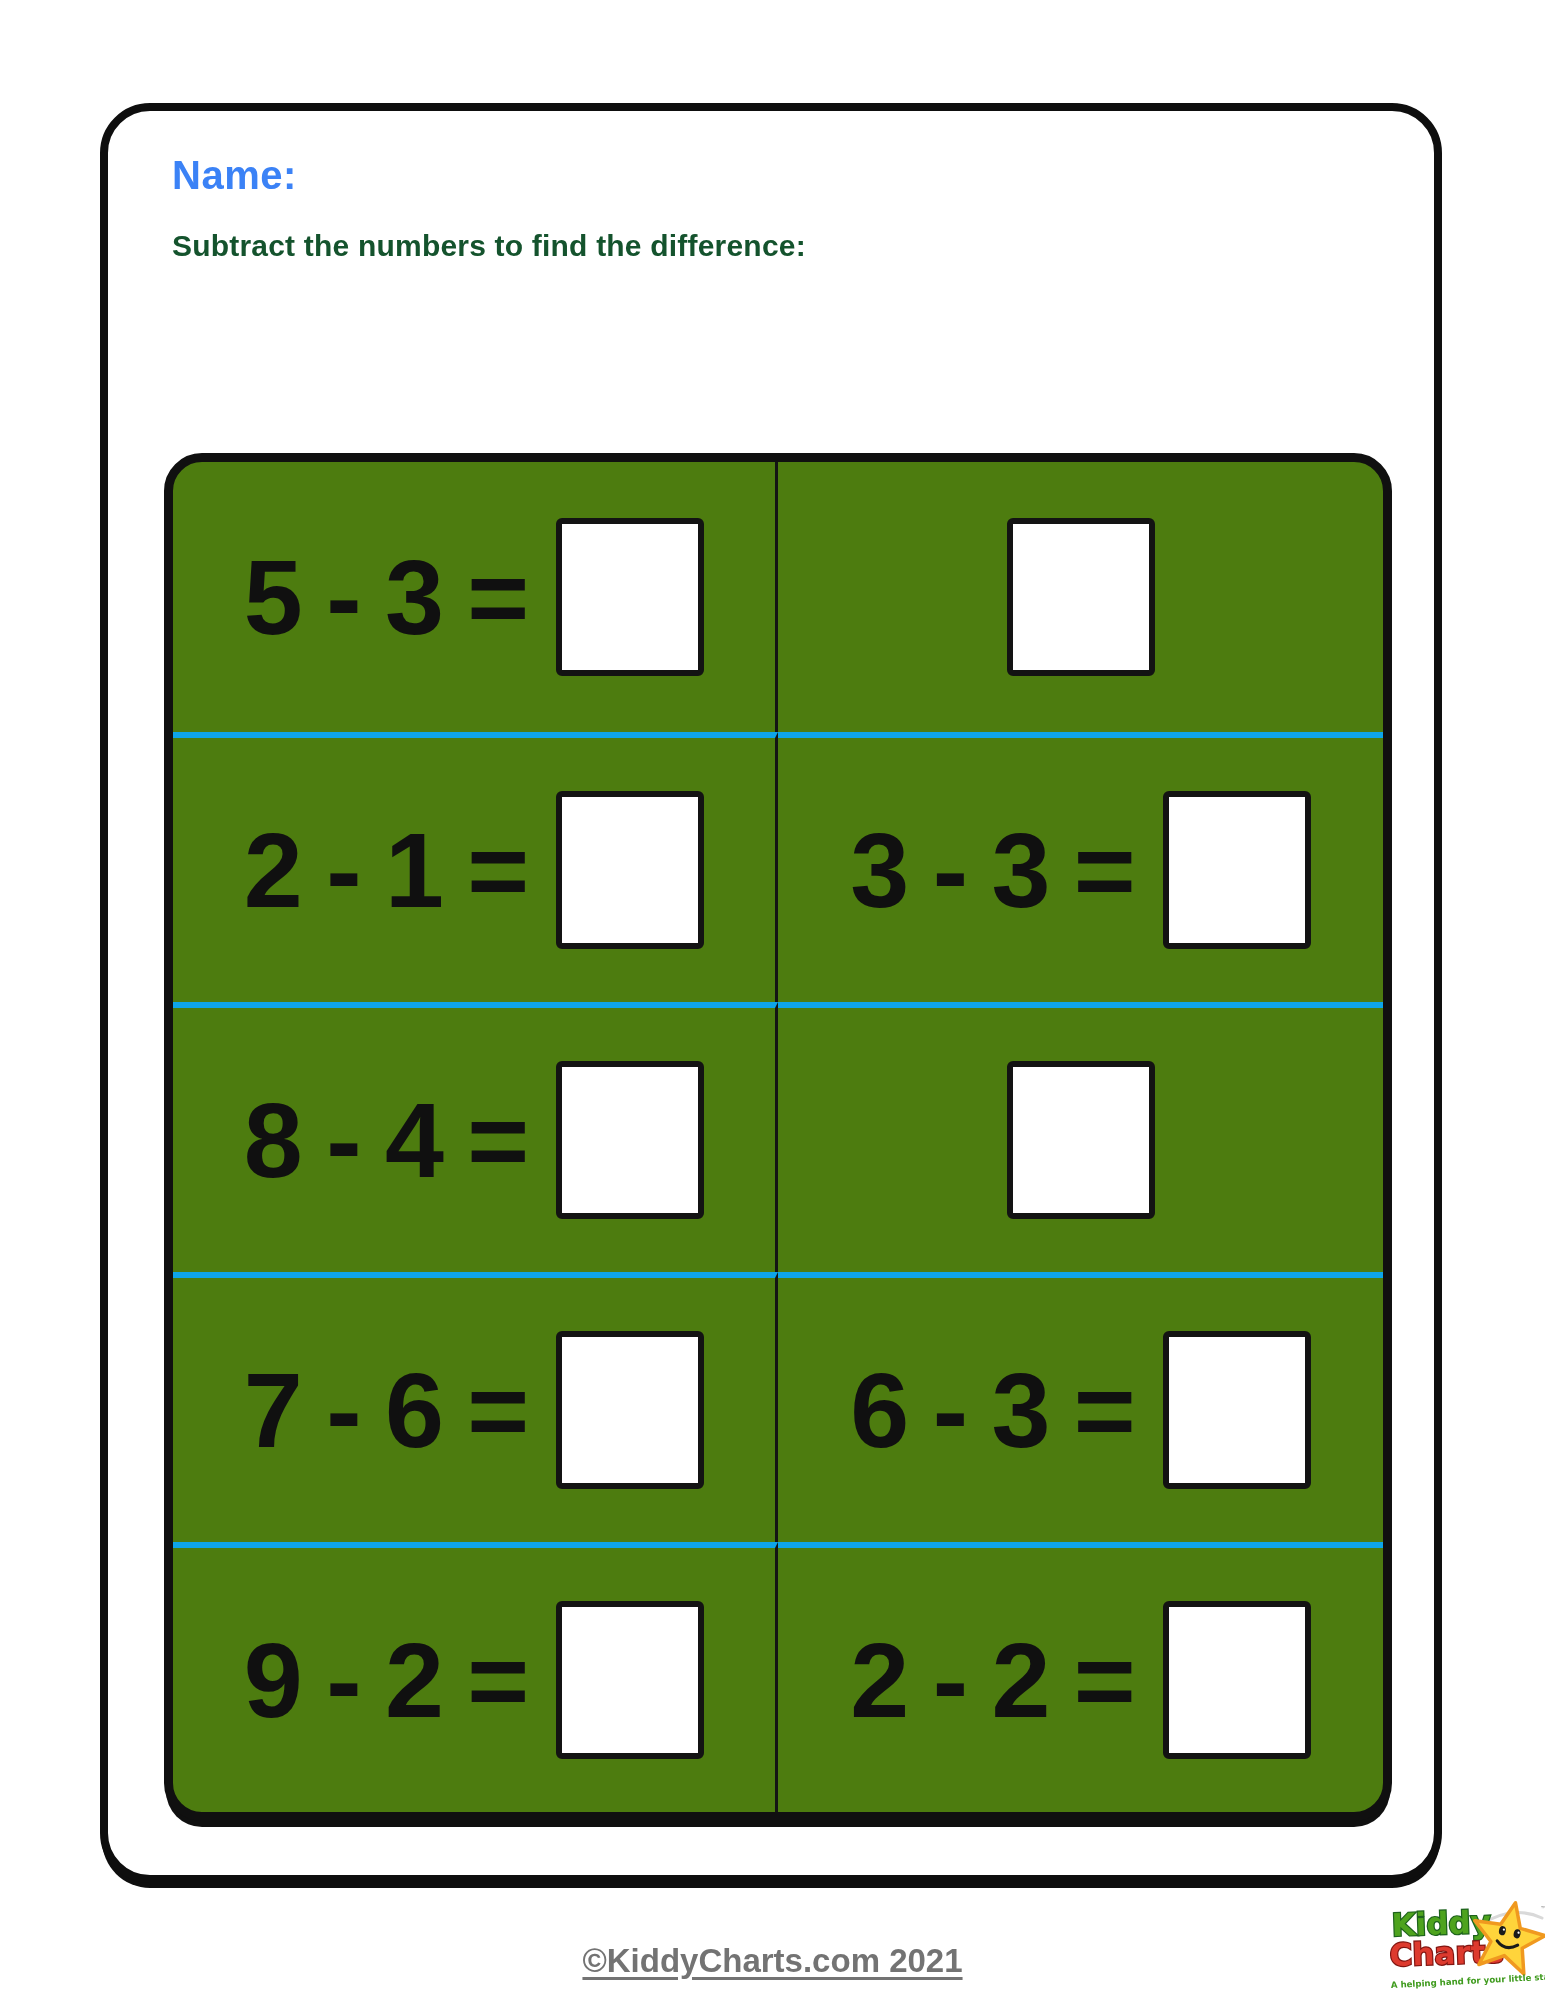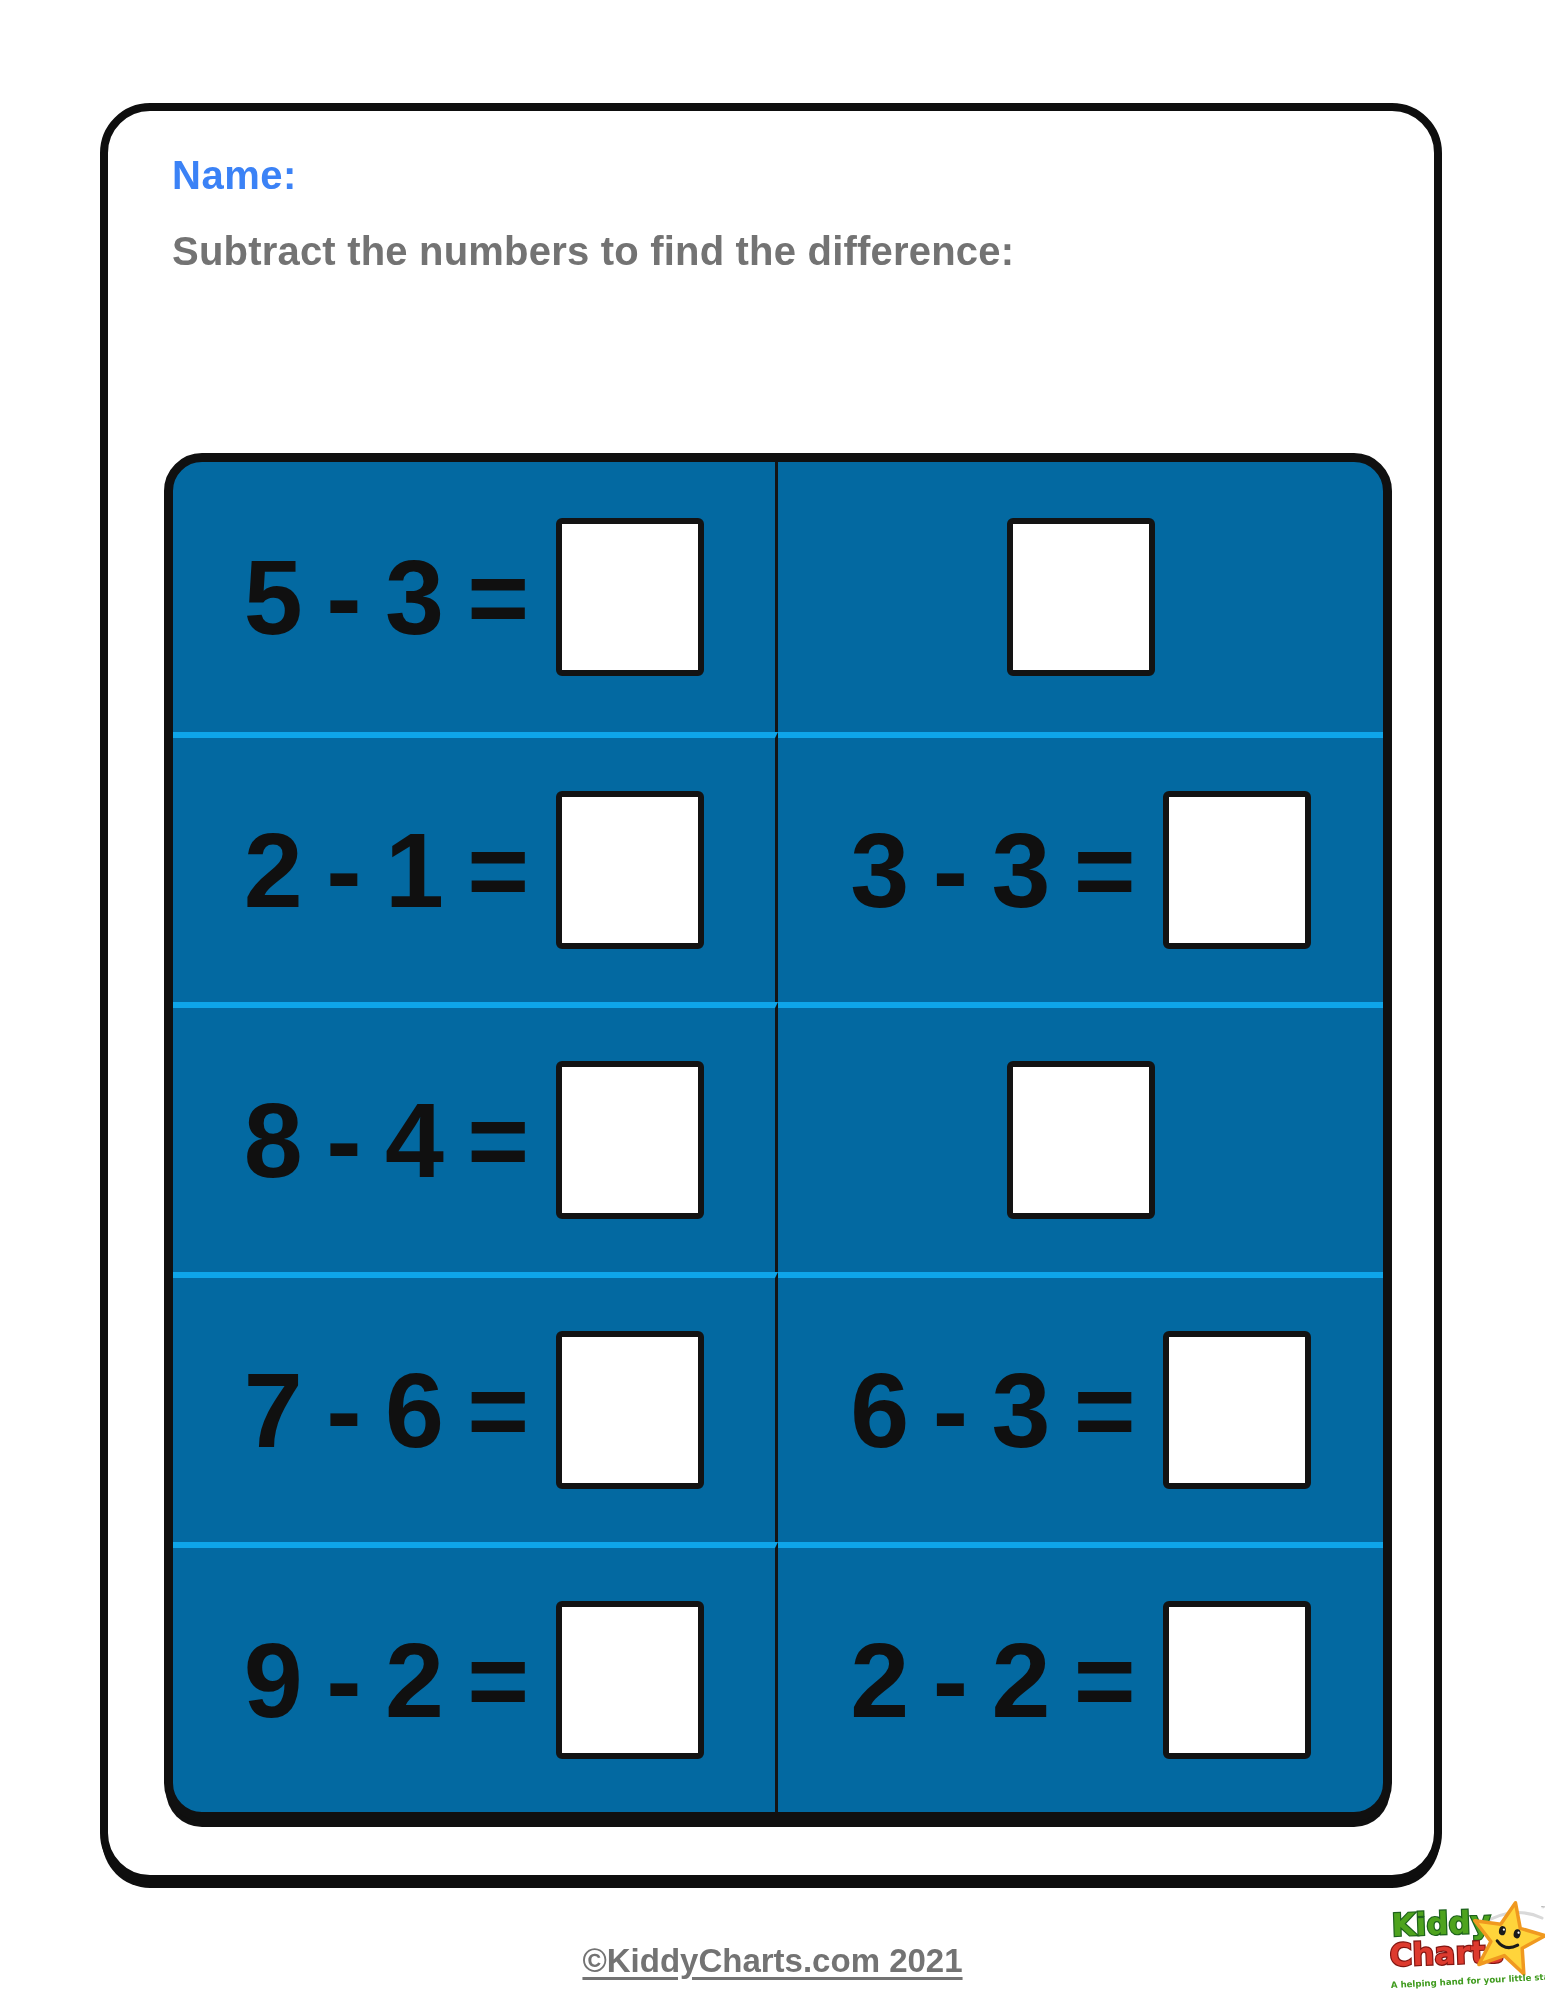--- a/index.html
+++ b/index.html
@@ -37,39 +37,39 @@
     top: 42px;
     font-size: 40px;
     font-weight: 700;
     letter-spacing: 0.5px;
     color: #3b82f6;
   }
   .instruction {
     position: absolute;
     left: 64px;
     top: 118px;
-    font-size: 40px;
+    font-size: 30px;
     font-weight: 700;
     letter-spacing: 0.2px;
-    color: #737373;
+    color: #14532d;
   }
   
   .grid {
     position: absolute;
     left: 56px;
     top: 342px;
     width: 1228px;
     height: 1368px;
     border: 9px solid #101010;
     border-radius: 38px;
     box-sizing: border-box;
     display: grid;
     grid-template-columns: 1fr 1fr;
     grid-template-rows: repeat(5, 1fr);
-    background: #0369a1;
+    background: #4d7c0f;
     box-shadow: 0 8px 0 -2px #101010;
     overflow: hidden;
   }
   .cell {
     display: flex;
     align-items: center;
     justify-content: center;
     gap: 30px;
     box-sizing: border-box;
   }

